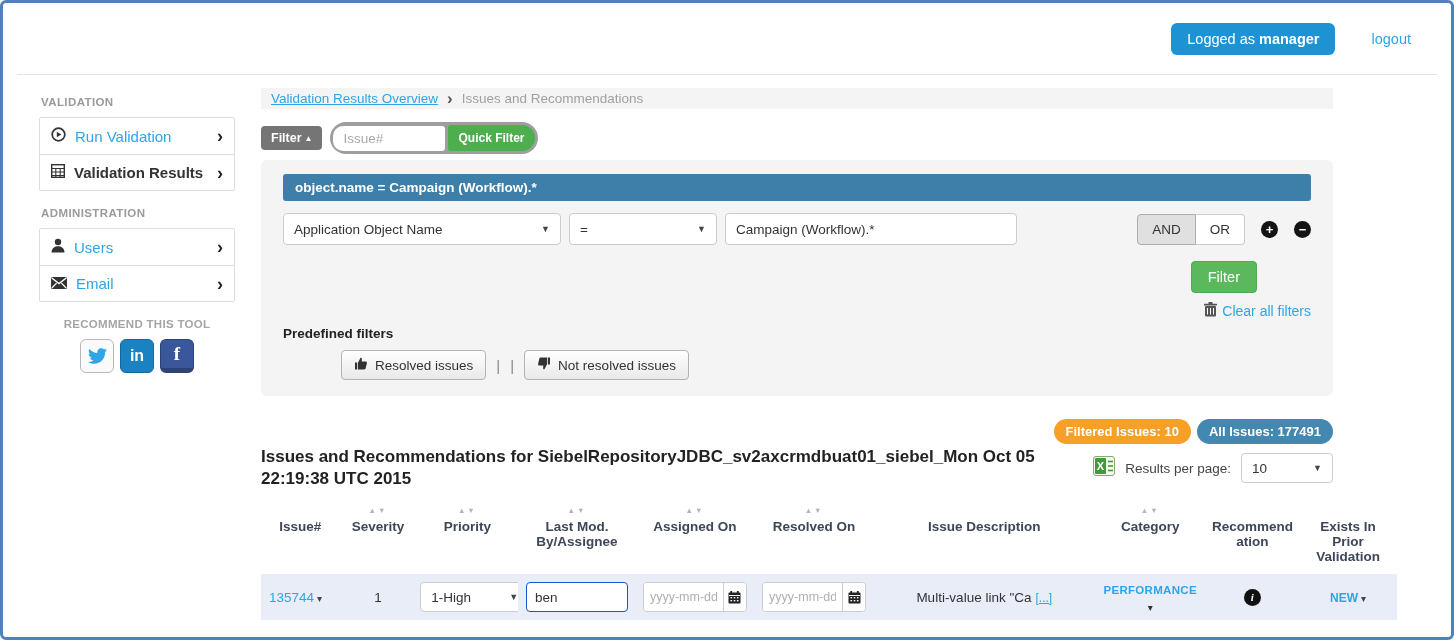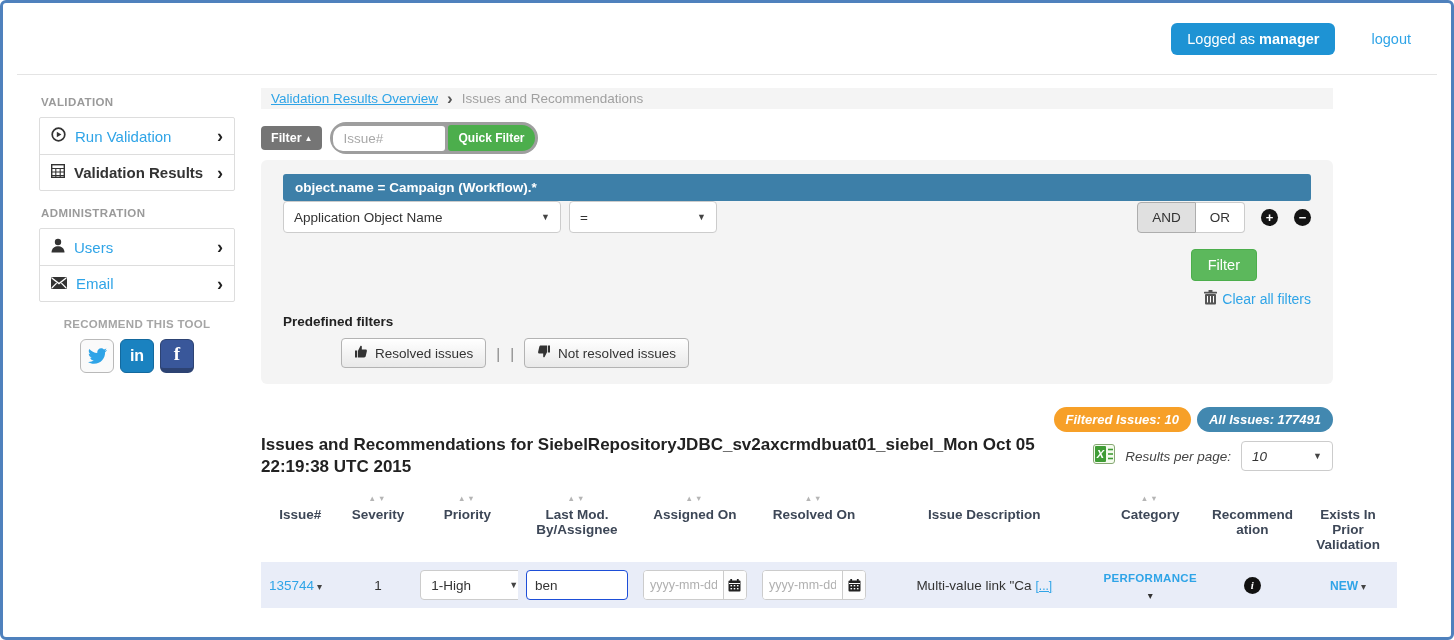--- a/index.html
+++ b/index.html
@@ -51,21 +51,21 @@
   .toggle-row{display:flex;align-items:center;gap:8px;margin:13px 0 6px;}
   .filter-toggle{background:#757575;color:#fff;font-weight:bold;font-size:12.5px;border:none;border-radius:4px;padding:5px 10px;display:flex;align-items:center;gap:3px;cursor:pointer;font-family:inherit;}
   .filter-toggle .caret-up{font-size:8px;}
   .quick-pill{background:#9e9e9e;border-radius:16px;padding:3px;display:flex;align-items:center;gap:3px;}
   .quick-input{border:none;border-radius:10px 3px 3px 10px;padding:5px 10px;width:112px;font-size:13.5px;font-family:inherit;outline:none;color:#333;}
   .quick-input::placeholder{color:#a8a8a8;}
   .quick-btn{background:var(--greenBorder);color:#fff;font-weight:bold;font-size:12px;border:none;border-radius:3px 13px 13px 3px;padding:6px 10px;cursor:pointer;font-family:inherit;}
 
   .filter-panel{width:1072px;background:#f4f4f4;border-radius:6px;padding:14px 22px 16px;}
   .fp-title{font-size:13.5px;font-weight:bold;color:#222;margin-bottom:9px;}
-  .expr-bar{background:var(--steel);color:#fff;font-weight:bold;font-size:13.5px;padding:6px 12px;border-radius:3px;margin-bottom:0;}
+  .expr-bar{background:var(--steel);color:#fff;font-weight:bold;font-size:13.5px;padding:6px 12px;border-radius:3px;margin-bottom:12px;}
   .cond-row{display:flex;gap:8px;align-items:center;}
   .fake-select{background:#fff;border:1px solid #ccc;border-radius:4px;height:32px;display:flex;align-items:center;padding:0 10px;font-size:13.5px;color:#333;cursor:pointer;}
   .fs-caret{margin-left:auto;color:#444;font-size:9px;padding-left:8px;}
   .w-field{width:278px;} .w-op{width:148px;}
   .cond-input{width:292px;height:32px;border:1px solid #ccc;border-radius:4px;padding:0 10px;font-size:13.5px;font-family:inherit;color:#333;outline:none;}
   .andor{margin-left:auto;display:flex;}
   .andor-btn{padding:7px 14px;font-size:13.5px;font-family:inherit;cursor:pointer;color:#333;}
   .andor-and{background:#e0e0e0;border:1px solid #adadad;border-radius:4px 0 0 4px;}
   .andor-or{background:#fff;border:1px solid #ccc;border-left:none;border-radius:0 4px 4px 0;}
   .circle-btn{width:17px;height:17px;border-radius:50%;background:#141414;color:#fff;display:inline-flex;align-items:center;justify-content:center;font-size:13px;font-weight:bold;line-height:1;cursor:pointer;margin-left:8px;}
@@ -73,21 +73,21 @@
   .btn-filter{background:var(--green);border:1px solid var(--greenBorder);color:#fff;font-size:14.5px;padding:7px 16px;border-radius:4px;margin-right:54px;cursor:pointer;font-family:inherit;}
   .clear-link{color:var(--accent);font-size:14px;margin-top:9px;display:flex;align-items:center;gap:5px;cursor:pointer;}
   .predef-title{font-size:13.5px;font-weight:bold;color:#222;margin:6px 0 9px;}
   .predef-row{display:flex;align-items:center;gap:10px;margin-left:58px;}
   .predef-btn{background:linear-gradient(#ffffff,#e9e9e9);border:1px solid #b3b3b3;border-radius:4px;padding:6px 12px;font-size:13.5px;color:#333;display:flex;align-items:center;gap:7px;cursor:pointer;font-family:inherit;}
   .pf-sep{color:#888;font-size:15px;}
 
   
   .results-head{display:flex;margin-top:23px;width:1072px;}
   .res-title{width:804px;font-size:17px;font-weight:bold;color:#222;line-height:1.3;margin-top:27px;}
-  .rh-right{margin-left:auto;display:flex;flex-direction:column;align-items:flex-end;gap:9px;font-style:italic;}
+  .rh-right{margin-left:auto;display:flex;flex-direction:column;align-items:flex-end;gap:9px;}
   .badge-row{display:flex;gap:6px;}
   .badge{color:#fff;font-weight:bold;font-size:13px;padding:5px 12px;border-radius:13px;white-space:nowrap;cursor:pointer;}
   .badge-orange{background:var(--orange);}
   .badge-blue{background:var(--badgeblue);}
   .perpage-row{display:flex;align-items:center;gap:10px;}
   .perpage-label{font-size:13.5px;color:#444;}
   .w-pp{width:92px;height:30px;}
 
   
   table{border-collapse:collapse;margin-top:16px;width:1136px;table-layout:fixed;}
@@ -216,20 +216,21 @@
 
         <div class="cond-row">
           <div class="fake-select w-field">
             <span>Application Object Name</span>
             <span class="fs-caret">▼</span>
           </div>
           <div class="fake-select w-op">
             <span>=</span>
             <span class="fs-caret">▼</span>
           </div>
+          <input class="cond-input" value="Campaign (Workflow).*" style="">
           <div class="andor">
             <button class="andor-btn andor-and">AND</button>
             <button class="andor-btn andor-or">OR</button>
           </div>
           <span class="circle-btn">+</span>
           <span class="circle-btn">−</span>
         </div>
 
         <div class="filter-actions">
           <button class="btn-filter">Filter</button>

